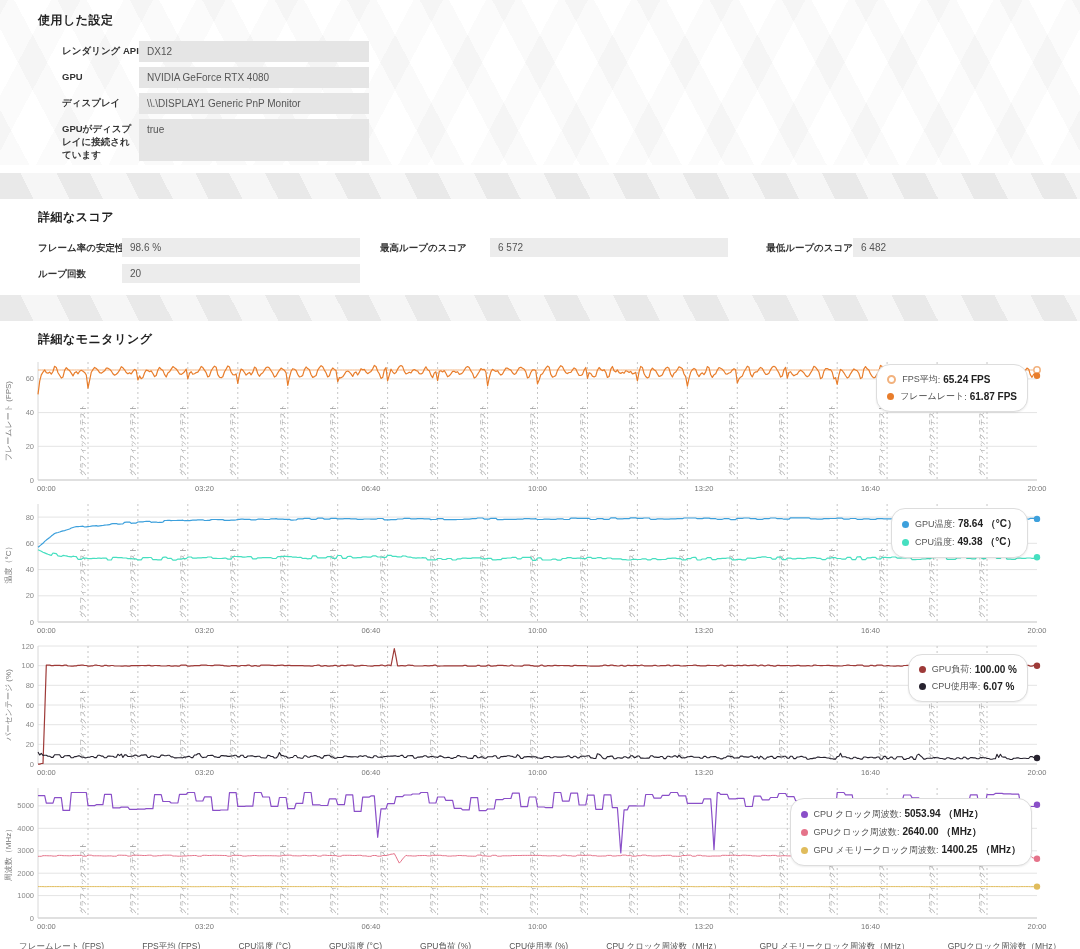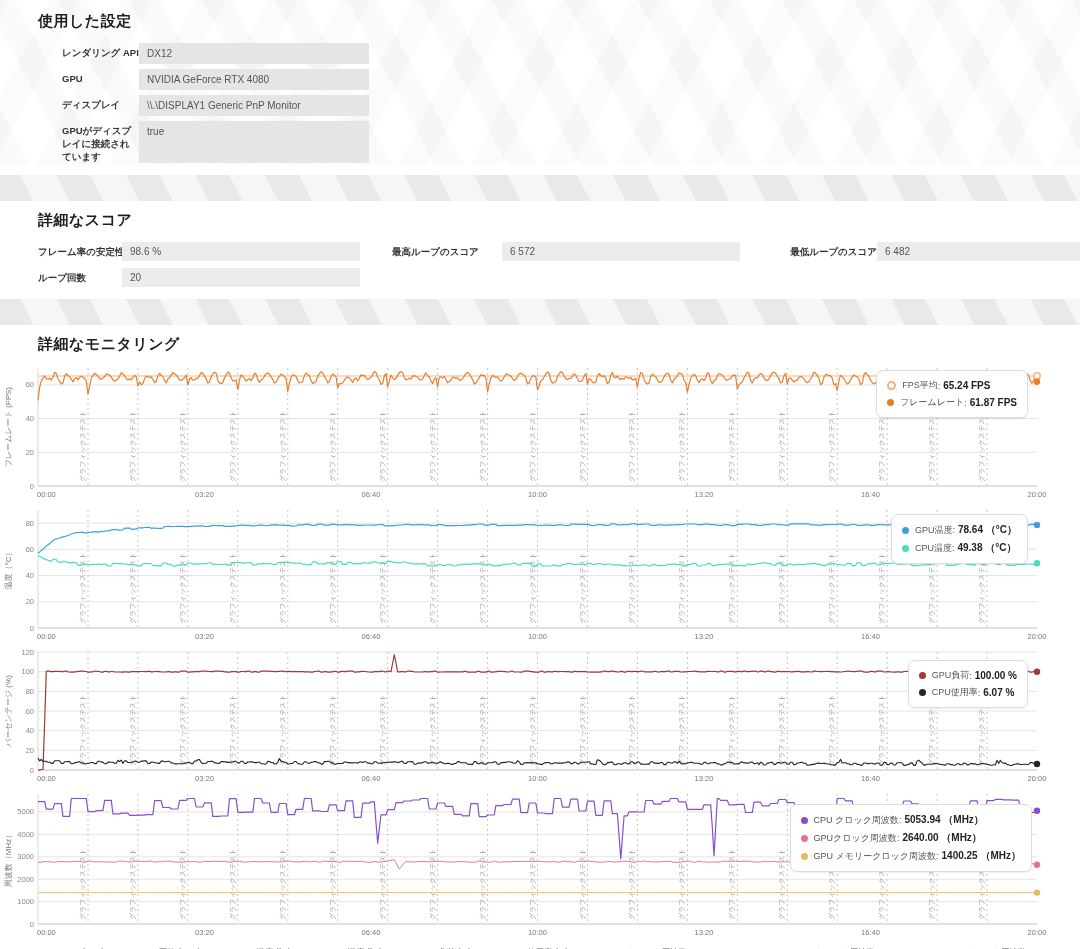--- a/index.html
+++ b/index.html
@@ -3,45 +3,45 @@
 <meta charset="utf-8">
 <style>
   html,body{margin:0;padding:0;background:#fff;}
   body{font-family:"Liberation Sans","DejaVu Sans",sans-serif;color:#333;}
   .page{position:relative;width:1080px;height:949px;background:#fff;overflow:hidden;}
   .pattern-top{position:absolute;top:0;left:0;right:0;height:165px;z-index:0;opacity:.45;
     background:
       repeating-linear-gradient(62deg, rgba(0,0,0,0.05) 0 26px, transparent 26px 64px),
       repeating-linear-gradient(-62deg, rgba(0,0,0,0.04) 0 26px, transparent 26px 64px);}
   section{position:relative;z-index:1;}
-  h2{font-family:Liberation Mono, monospace;font-size:15px;font-weight:700;color:#1f1f1f;margin:0 0 12px 0;letter-spacing:.5px;}
+  h2{font-family:Liberation Mono, monospace;font-size:12px;font-weight:700;color:#1f1f1f;margin:0 0 12px 0;letter-spacing:.5px;}
   
   .settings{padding:12px 0 0 38px;}
   .s-row{display:flex;margin-bottom:5px;margin-left:24px;}
   .s-label{width:77px;font-weight:bold;font-size:9.5px;color:#333;padding-top:4px;line-height:1.35;}
   .s-value{width:214px;background:#e5e5e5;font-size:10px;color:#555;padding:4px 8px;line-height:1.3;}
   
   .separator{position:relative;z-index:1;height:26px;margin-top:12px;
     background:
       repeating-linear-gradient(63deg, #e9e9e9 0 30px, #f6f6f6 30px 62px);}
   
   .scores{padding:10px 0 0 38px;}
   .score-row{display:flex;margin-bottom:7px;}
-  .score-pair{display:flex;margin-right:32px;}
+  .score-pair{display:flex;margin-right:20px;}
   .sp-label{font-weight:bold;font-size:9.5px;color:#333;padding-top:4px;white-space:nowrap;overflow:hidden;}
   .score-pair.p0 .sp-label{width:84px;}
   .score-pair.p1 .sp-label{width:110px;}
   .score-pair.p2 .sp-label{width:105px;text-align:right;}
   .sp-value{width:222px;background:#ececec;font-size:10px;color:#555;padding:4px 8px;}
   
   .monitoring{padding:10px 0 0 0;}
   .monitoring h2{margin-left:38px;margin-bottom:8px;}
   .chart{position:relative;width:1080px;margin-bottom:0;}
   .chart svg{display:block;}
-  .legend{position:absolute;background:#fff;border:1px solid #ddd;border-radius:7px;padding:4px 10px;box-shadow:0 1px 2px rgba(0,0,0,.07);}
+  .legend{position:absolute;background:#fff;border:1px solid #ddd;border-radius:14px;padding:4px 10px;box-shadow:0 1px 2px rgba(0,0,0,.07);}
   .legend-row{display:flex;align-items:center;margin:4px 0;font-size:9px;color:#555;white-space:nowrap;}
   .legend-row b{color:#222;margin-left:3px;font-size:10px;}
   .dot{width:7px;height:7px;border-radius:50%;margin-right:6px;flex:0 0 auto;}
   .dot.hollow{background:#fff !important;border:2px solid;width:5px;height:5px;}
   
   #bottom-legend{display:flex;width:1080px;margin-top:3px;}
   .bl-item{flex:1 1 auto;text-align:center;font-size:8.5px;color:#555;padding:2px 3px 3px 3px;border-bottom:3px solid #999;white-space:nowrap;overflow:hidden;}
 </style>
 </head>
 <body>

